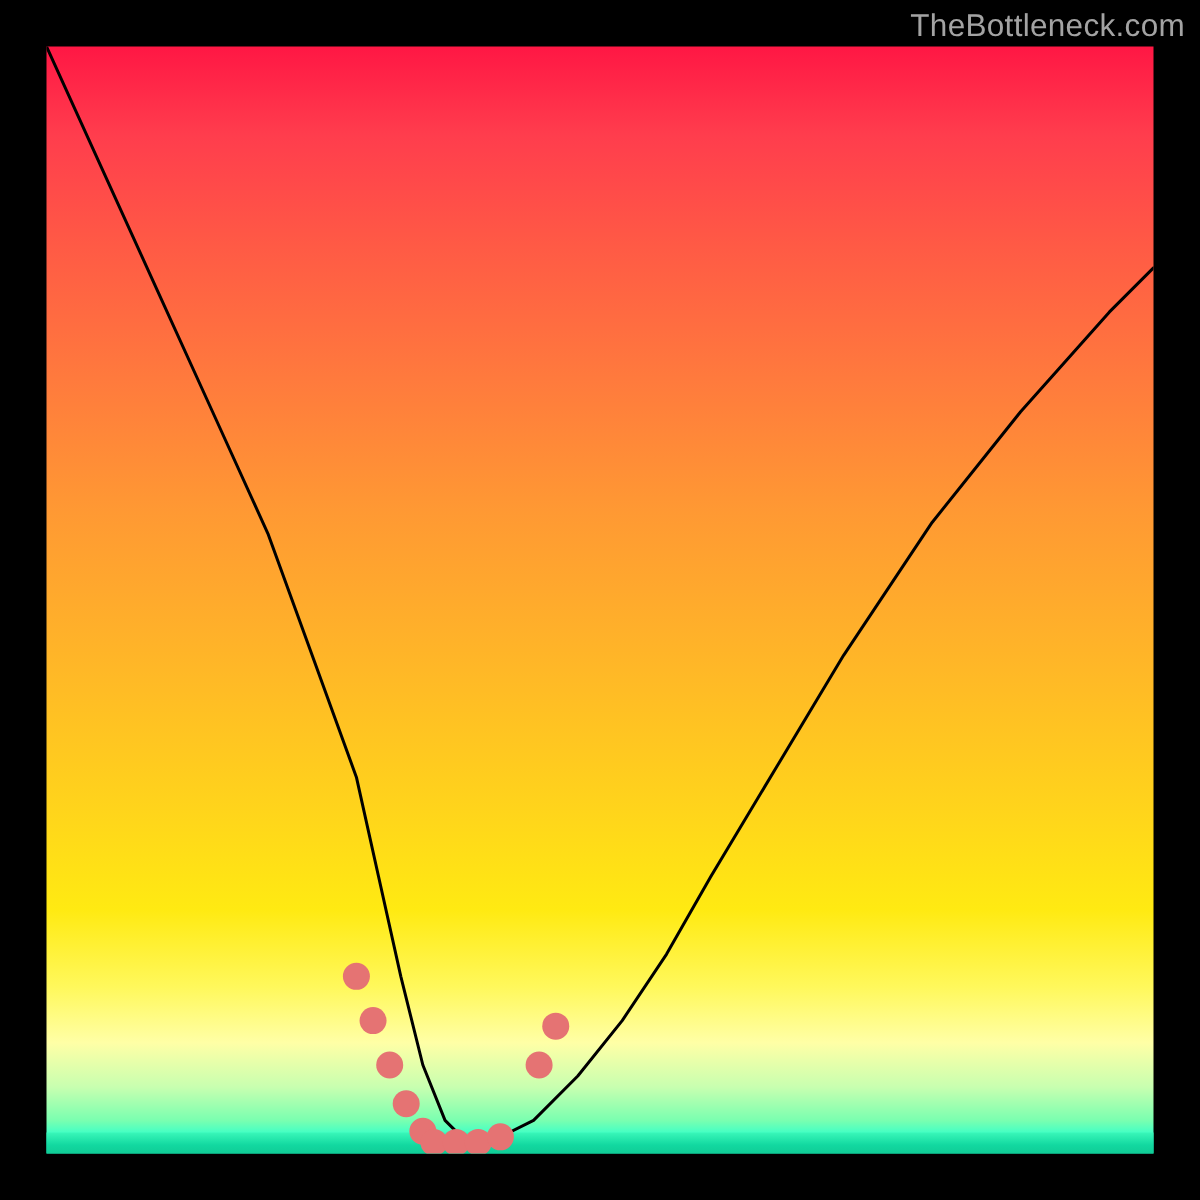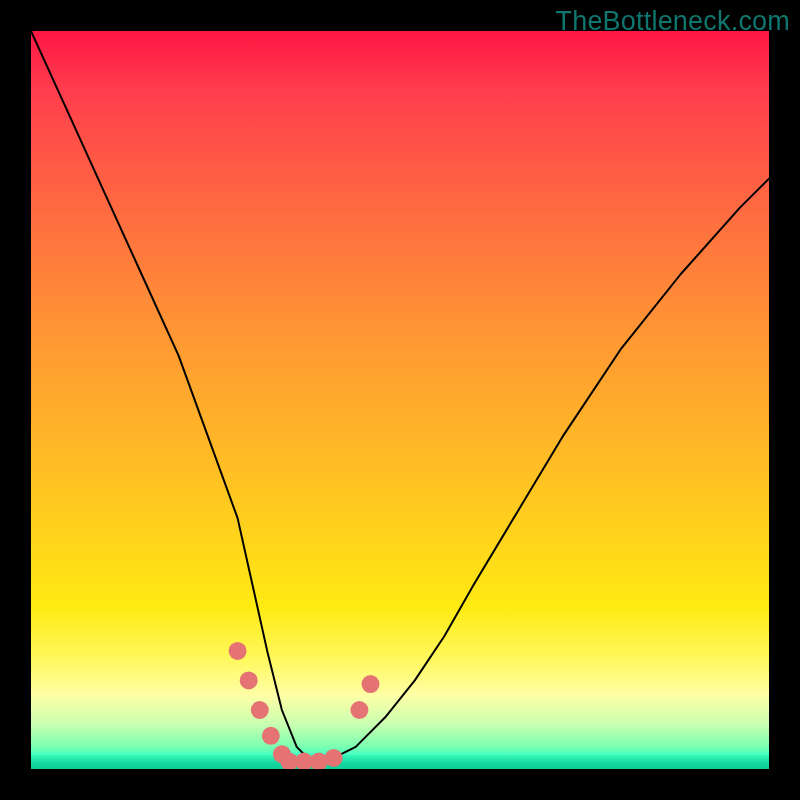--- a/index.html
+++ b/index.html
@@ -31,22 +31,22 @@
   .curve-svg {
     position: absolute;
     left: 0; top: 0;
     width: 738px; height: 738px;
     pointer-events: none;
   }
   .watermark {
     position: absolute;
     top: 6px;
     right: 10px;
-    color: #0f766e;
-    font-size: 27px;
+    color: #a3a3a3;
+    font-size: 21px;
     font-family: Arial, sans-serif;
     letter-spacing: 0.2px;
   }
   .green-bar {
     position: absolute;
     left: 0;
     bottom: 0;
     width: 100%;
     height: 14px;
     background: linear-gradient(to bottom, #39f7b9 0%, #12d8a0 60%, #10cc96 100%);

